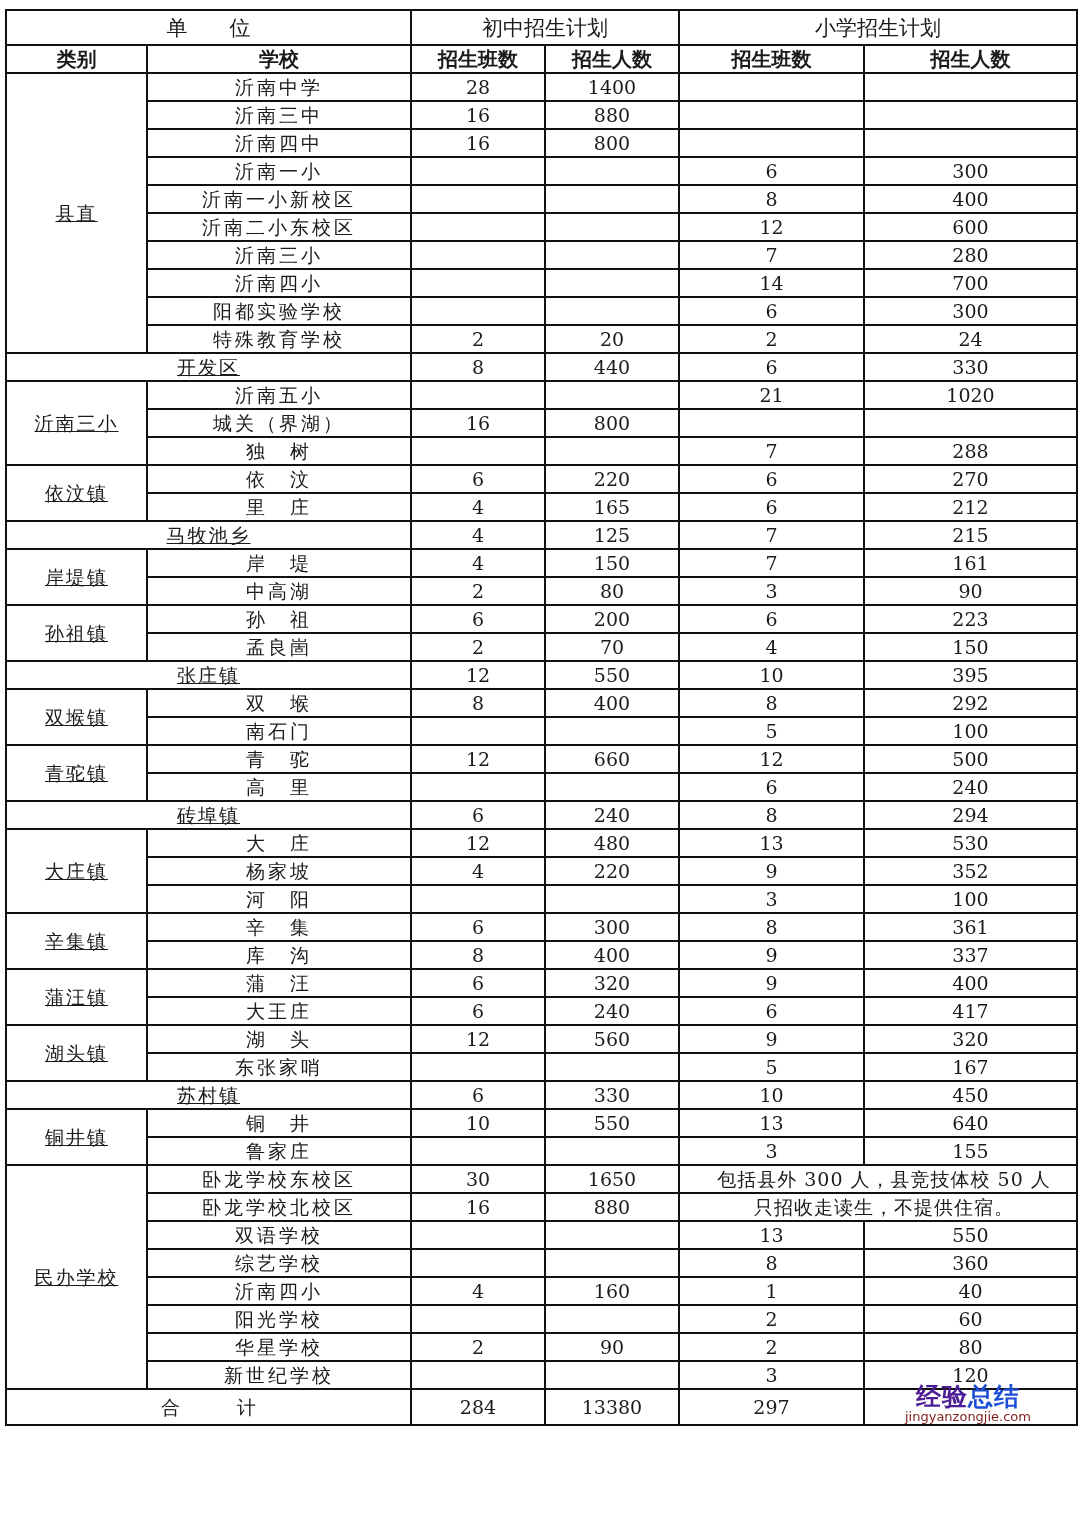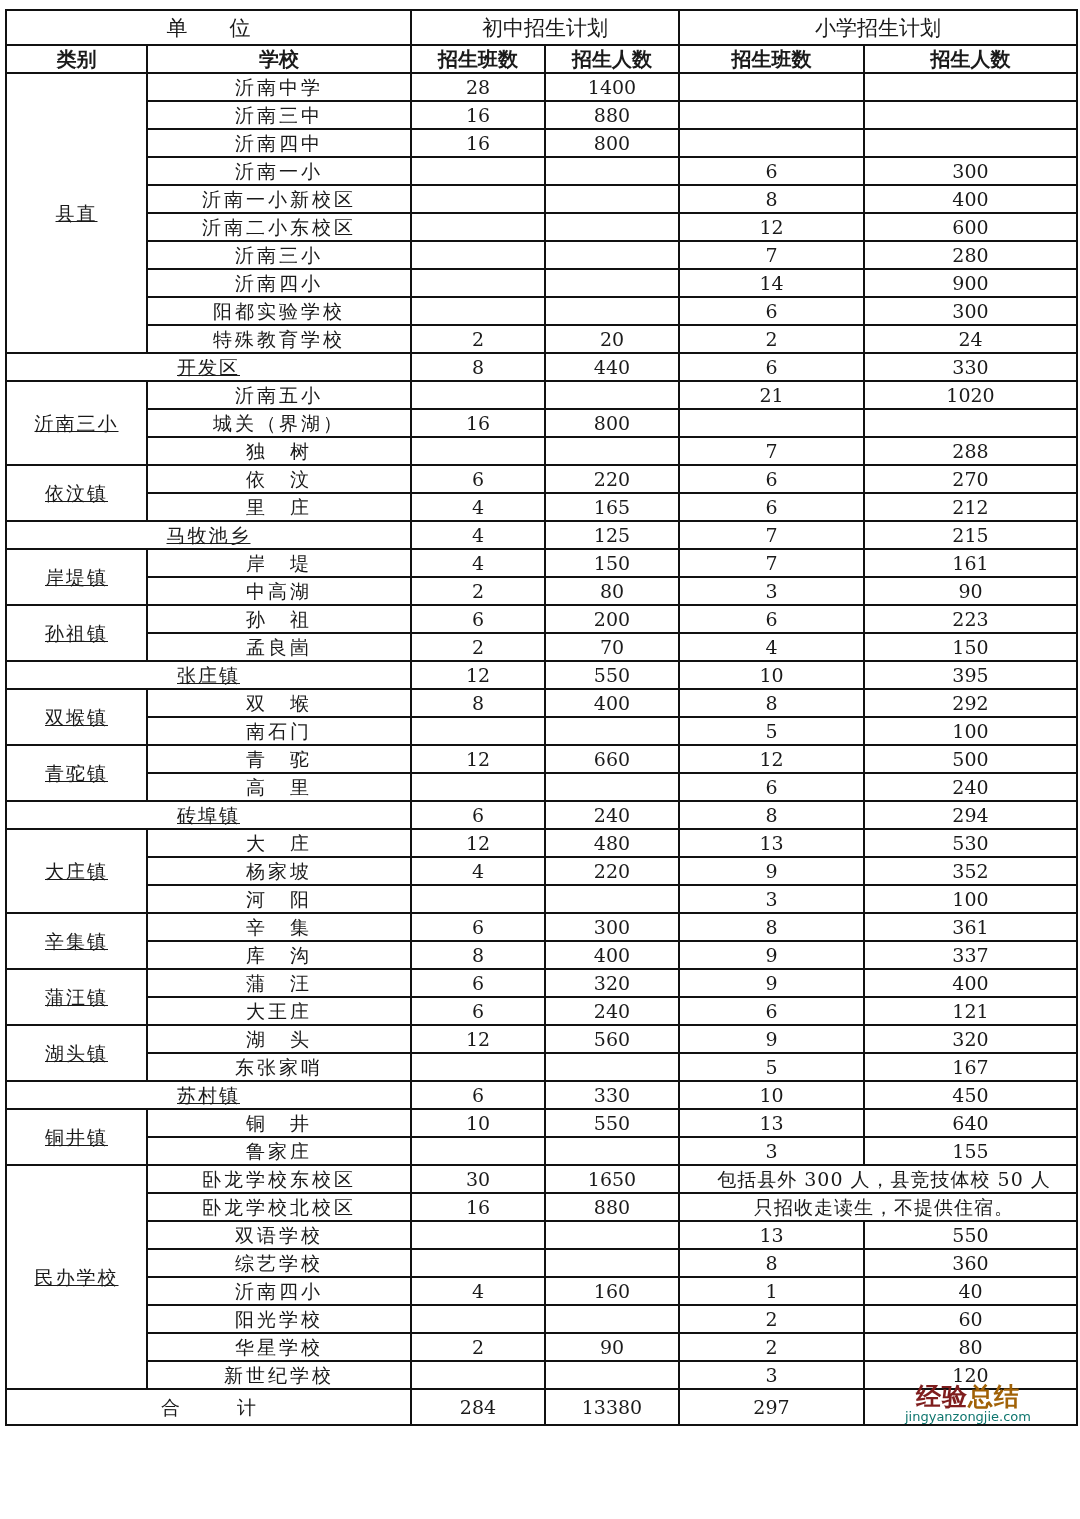--- a/index.html
+++ b/index.html
@@ -11,22 +11,22 @@
                   height: 26px; font-size: 19px; line-height: 24px; white-space: nowrap; overflow: hidden; }
   table.plan tr.h1 td { height: 33px; font-family: "DejaVu Sans", "Liberation Sans", sans-serif; font-size: 21px; }
   table.plan tr.h2 td { height: 26px; font-family: Liberation Serif, serif; font-size: 20px; font-weight: bold; }
   table.plan tr.total td { height: 34px; }
   td.cat { font-size: 20px; letter-spacing: 2px; text-decoration: underline; }
   td.school { letter-spacing: 3px; }
   td.note { text-align: center; padding-left: 12px !important; letter-spacing: 1px; font-size: 19px; }
   .wm { position: absolute; right: 40px; bottom: 2px; text-align: center;
         font-family: "DejaVu Sans", "Liberation Sans", sans-serif; }
   .wm .t1 { font-size: 25px; font-weight: bold; line-height: 26px; letter-spacing: 1px; }
-  .wm .t1 .a { color: #7f1d1d; } .wm .t1 .b { color: #a16207; margin-top: 32px; }
-  .wm .t2 { font-size: 13px; color: #0f766e; line-height: 14px; }
+  .wm .t1 .a { color: #4c1d95; } .wm .t1 .b { color: #1d4ed8; margin-top: 32px; }
+  .wm .t2 { font-size: 13px; color: #7f1d1d; line-height: 14px; }
 </style>
 </head>
 <body>
 
 <div id="sheet">
   <table class="plan">
     <colgroup>
       <col style="width:141px">
         <col style="width:264px">
         <col style="width:134px">
@@ -98,21 +98,21 @@
           <td></td>
           <td></td>
           <td>7</td>
           <td>280</td>
         </tr>
         <tr>
           <td class="school">沂南四小</td>
           <td></td>
           <td></td>
           <td>14</td>
-          <td>900</td>
+          <td>700</td>
         </tr>
         <tr>
           <td class="school">阳都实验学校</td>
           <td></td>
           <td></td>
           <td>6</td>
           <td>300</td>
         </tr>
         <tr>
           <td class="school">特殊教育学校</td>
@@ -289,21 +289,21 @@
           <td>6</td>
           <td>320</td>
           <td>9</td>
           <td>400</td>
         </tr>
         <tr>
           <td class="school">大王庄</td>
           <td>6</td>
           <td>240</td>
           <td>6</td>
-          <td>121</td>
+          <td>417</td>
         </tr>
         <tr>
           <td rowspan="2" class="cat">湖头镇</td>
           <td class="school">湖　头</td>
           <td>12</td>
           <td>560</td>
           <td>9</td>
           <td>320</td>
         </tr>
         <tr>

